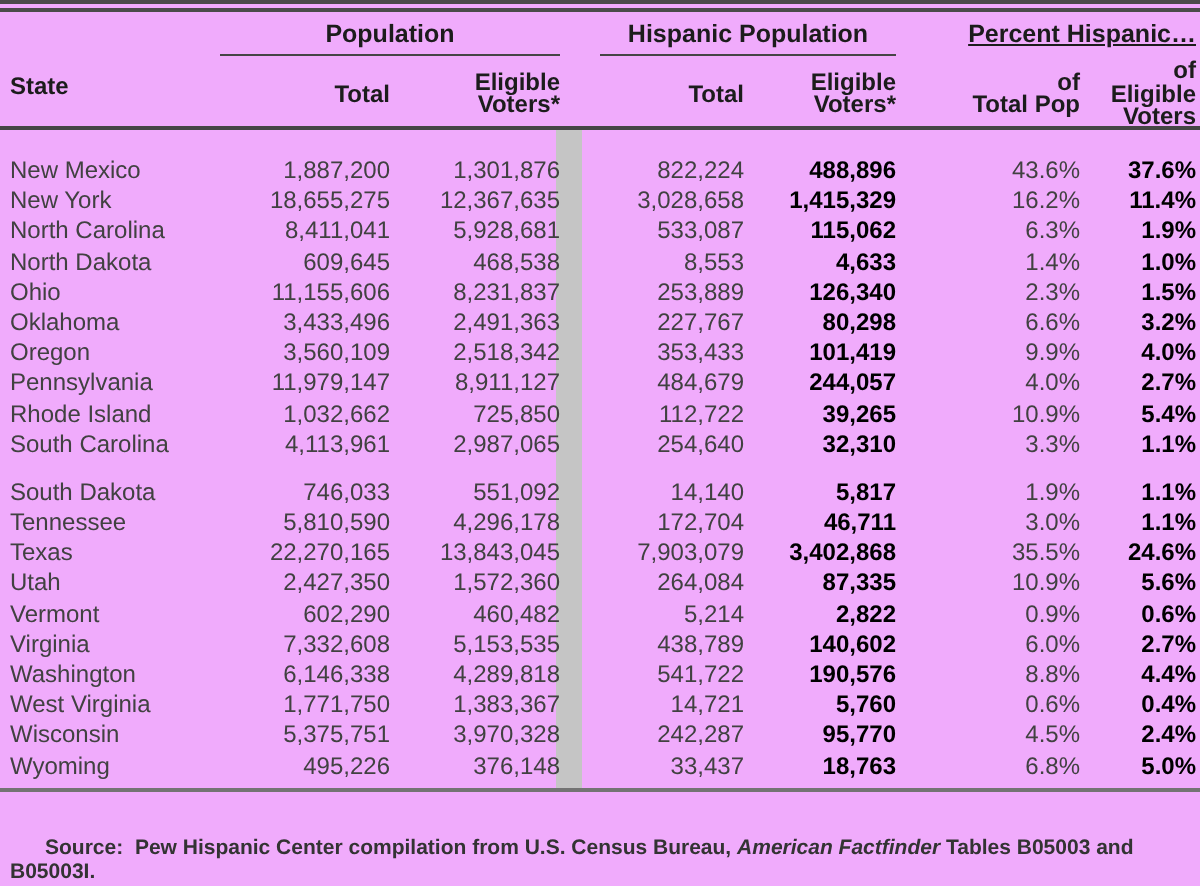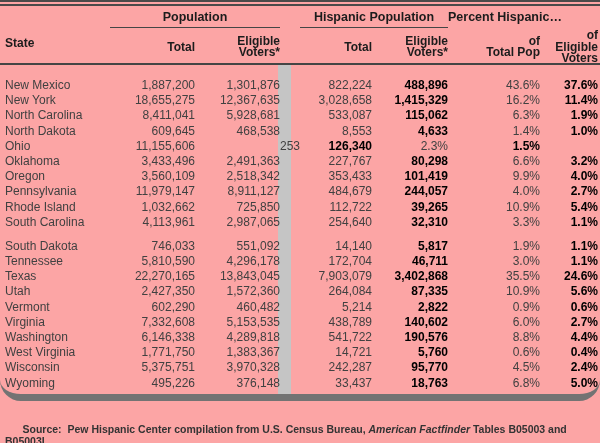--- a/index.html
+++ b/index.html
@@ -1,21 +1,21 @@
 <!DOCTYPE html>
 <html><head>
 <meta charset="utf-8">
 <style>
   html,body { margin:0; padding:0; background:#ffffff; }
   body {
     width:600px; height:443px; overflow:hidden;
     font-family:"Liberation Sans", sans-serif;
     -webkit-font-smoothing:antialiased;
   }
-  .sheet { position:relative; width:600px; height:443px; background:#fca5a5; }
+  .sheet { position:relative; width:600px; height:443px; background:#f0abfc; }
 
   
   .double-rule {
     height:2px;
     border-top:2px solid #4a4a4a;
     border-bottom:2px solid #4a4a4a;
   }
 
   
   .grid {
@@ -27,35 +27,34 @@
   .thead {
     padding:2px 2px 0 5px;
     border-bottom:2px solid #454545;
   }
   .group-row { height:20px; align-items:end; }
   .group-label {
     font-weight:bold; font-size:12.5px; color:#1c1c1c; line-height:15px;
   }
   .group-pop  { grid-column:2 / 4; text-align:center; border-bottom:1.5px solid #454545; padding-bottom:2px; }
   .group-hisp { grid-column:5 / 7; text-align:center; border-bottom:1.5px solid #454545; padding-bottom:2px; }
-  .group-pct  { grid-column:7 / 9; padding-bottom:3px; }
+  .group-pct  { grid-column:7 / 9; text-align:right; padding-bottom:3px;text-decoration:underline; }
 
   .sub-row { height:33px; align-items:center; padding-top:2px; }
   .sub-head {
     font-weight:bold; font-size:12px; color:#1c1c1c;
     line-height:11.5px; white-space:pre-line; text-align:right;
   }
   .sub-head.state { text-align:left; position:relative; top:-4px; }
 
   
   .tbody {
     position:relative;
     padding:13px 2px 3px 5px;
-    border-bottom:7px solid #737373;
-    border-radius:21px;
+    border-bottom:2px solid #737373;
   }
   .divider-bar {
     position:absolute; left:278px; top:0; bottom:0; width:13px;
     z-index:0;
   }
   .rowgroup { position:relative; z-index:1; }
   .group-gap { height:9px; }
   .trow { height:15.2px; line-height:15.2px; font-size:12px; color:#414141; }
   .cell { overflow:hidden; white-space:nowrap; }
   .cell.state { text-align:left; }
@@ -142,20 +141,21 @@
     <div class="cell"></div>
     <div class="cell num">8,553</div>
     <div class="cell num strong">4,633</div>
     <div class="cell num">1.4%</div>
     <div class="cell num strong">1.0%</div>
   </div>
 
   <div class="grid trow">
     <div class="cell state">Ohio</div>
     <div class="cell num">11,155,606</div>
+    <div class="cell num">8,231,837</div>
     <div class="cell"></div>
     <div class="cell num">253,889</div>
     <div class="cell num strong">126,340</div>
     <div class="cell num">2.3%</div>
     <div class="cell num strong">1.5%</div>
   </div>
 
   <div class="grid trow">
     <div class="cell state">Oklahoma</div>
     <div class="cell num">3,433,496</div>

